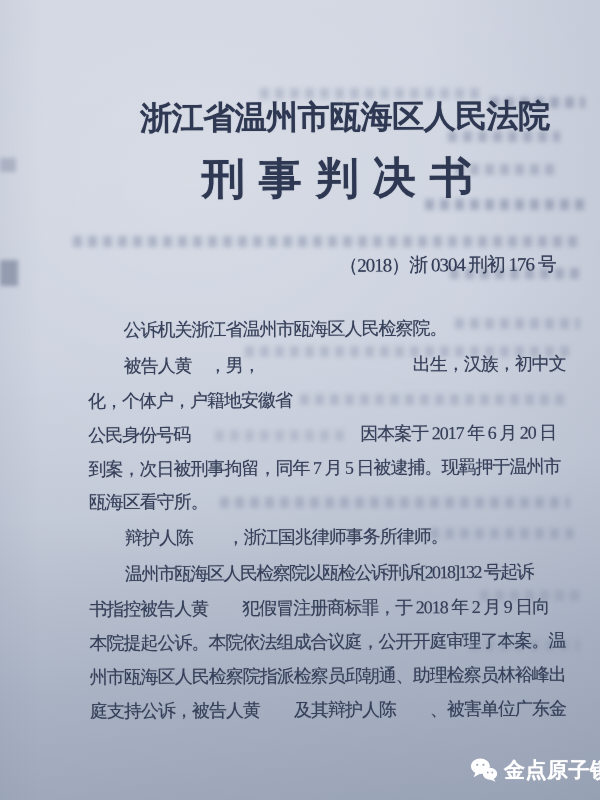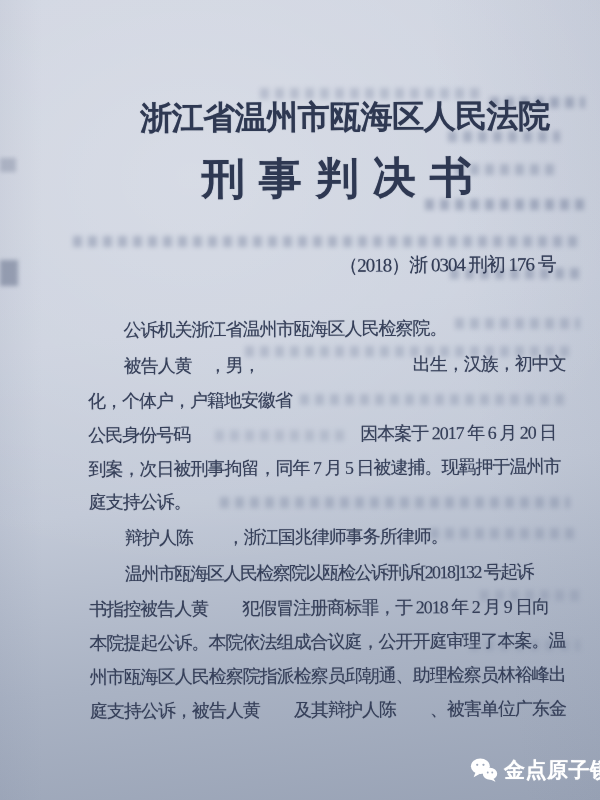--- a/index.html
+++ b/index.html
@@ -83,21 +83,21 @@
 
     <h2 class="doc-title">刑事判决书</h2>
 
     <div class="case-number">（2018）浙 0304 刑初 176 号</div>
 
     <div class="bl indent" style="top:318px">公诉机关浙江省温州市瓯海区人民检察院。</div>
     <div class="bl indent" style="top:354px">被告人黄　，男，　　　　　　　　　出生，汉族，初中文</div>
     <div class="bl" style="top:389px">化，个体户，户籍地安徽省</div>
     <div class="bl" style="top:423px">公民身份号码　　　　　　　　　　因本案于 2017 年 6 月 20 日</div>
     <div class="bl" style="top:457px">到案，次日被刑事拘留，同年 7 月 5 日被逮捕。现羁押于温州市</div>
-    <div class="bl" style="top:490px">庭支持公诉。</div>
+    <div class="bl" style="top:490px">瓯海区看守所。</div>
     <div class="bl indent" style="top:526px">辩护人陈　　，浙江国兆律师事务所律师。</div>
     <div class="bl indent tight" style="top:562px">温州市瓯海区人民检察院以瓯检公诉刑诉[2018]132 号起诉</div>
     <div class="bl" style="top:597px">书指控被告人黄　　犯假冒注册商标罪，于 2018 年 2 月 9 日向</div>
     <div class="bl" style="top:631px">本院提起公诉。本院依法组成合议庭，公开开庭审理了本案。温</div>
     <div class="bl" style="top:665px">州市瓯海区人民检察院指派检察员邱朝通、助理检察员林裕峰出</div>
     <div class="bl" style="top:699px">庭支持公诉，被告人黄　　及其辩护人陈　　、被害单位广东金</div>
 
   </div>
 
   <div class="watermark">

